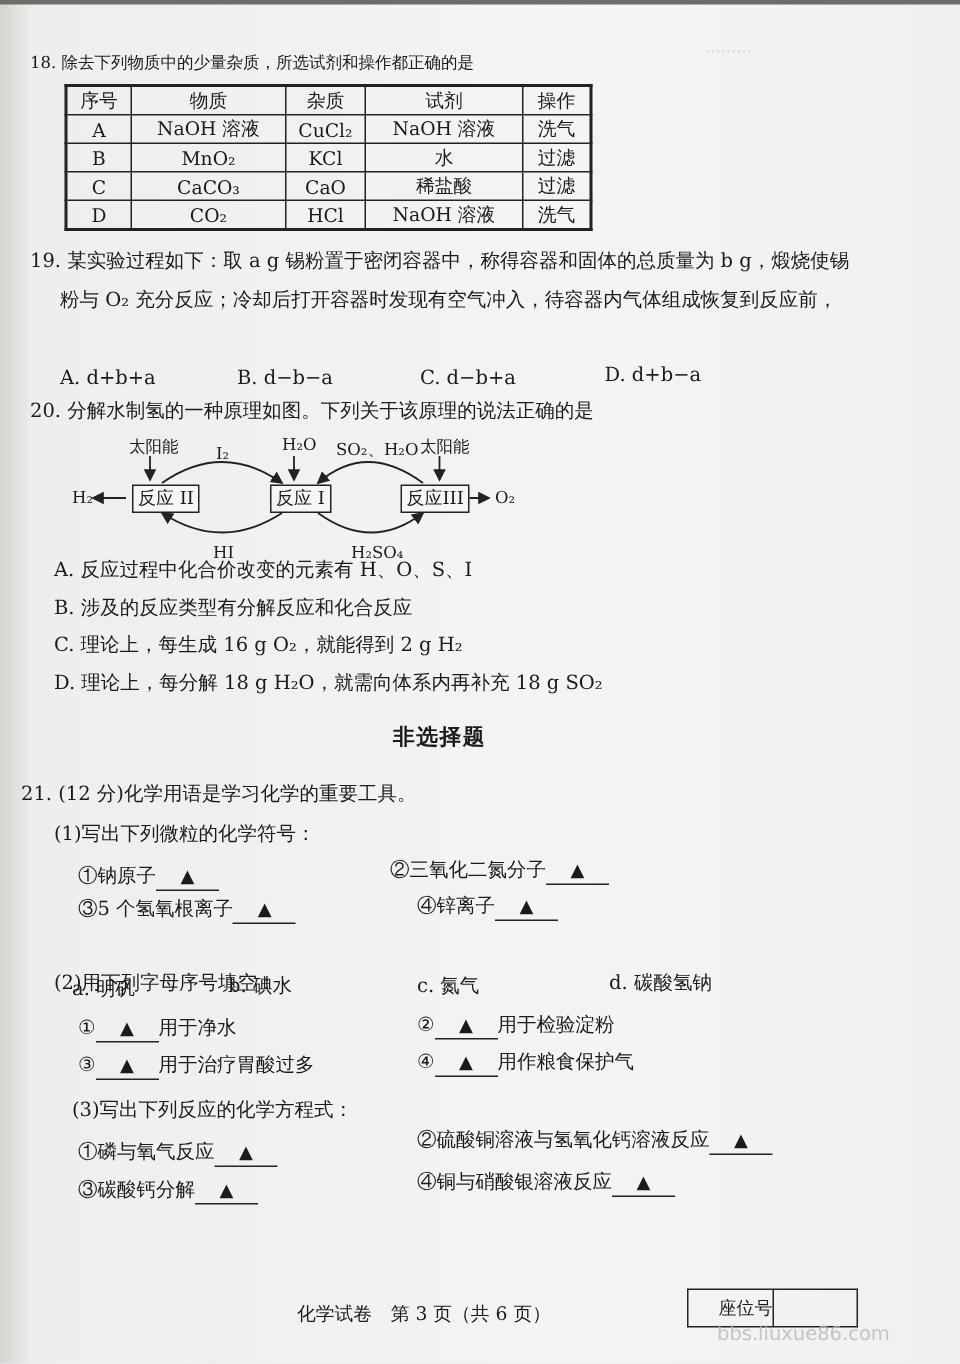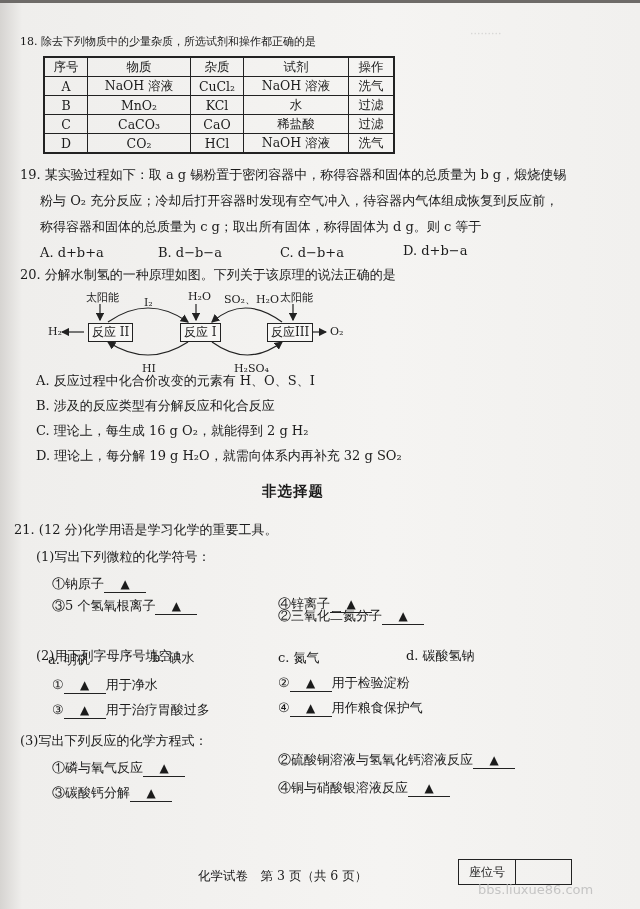--- a/index.html
+++ b/index.html
@@ -32,21 +32,21 @@
   .diagram { position: absolute; left: 20px; top: 280px; width: 380px; height: 100px; font-size: 11px; }
   .box { position: absolute; border: 1.5px solid #222; background: #f7f6f4; padding: 1px 3px; font-size: 12px; line-height: 15px; }
 
   .blank { display: inline-block; border-bottom: 1px solid #222; min-width: 42px; text-align: center; }
   .tri { font-size: 12px; }
   .section-title { font-weight: bold; font-size: 14.5px; letter-spacing: 1px; }
   .seat-box {
     position: absolute; left: 458px; top: 859px; width: 112px; height: 24px;
     border: 1.5px solid #222;
   }
-  .seat-label { position: absolute; left: 0; top: 0; width: 56px; height: 24px; border-right: 1.5px solid #222; font-size: 12px; line-height: 24px; text-align: center; }
+  .seat-label { position: absolute; left: 0; top: 0; width: 56px; height: 24px; border-right: 1.5px solid #222; font-size: 12px; line-height: 24px; text-align: right; }
   .watermark { position: absolute; left: 470px; top: 836px; font-family: "DejaVu Sans", sans-serif; font-size: 40px; font-weight: bold; color: rgba(190,190,190,0.55); letter-spacing: 2px; }
   .watermark-url { position: absolute; left: 478px; top: 882px; font-family: "DejaVu Sans", sans-serif; font-size: 13px; color: rgba(185,185,185,0.8); text-align: right; }
   .ghost { position: absolute; color: rgba(160,160,160,0.35); font-size: 11px; }
 </style>
 </head>
 <body>
 
 <div class="page">
   <div class="topbar"></div>
 
@@ -88,21 +88,20 @@
       <td>CO₂</td>
       <td>HCl</td>
       <td>NaOH 溶液</td>
       <td>洗气</td>
     </tr>
   </tbody>
     </table>
 
   <div class="abs t" style="left:20px;top:167px;">19. 某实验过程如下：取 a g 锡粉置于密闭容器中，称得容器和固体的总质量为 b g，煅烧使锡</div>
   <div class="abs t" style="left:40px;top:193px;">粉与 O₂ 充分反应；冷却后打开容器时发现有空气冲入，待容器内气体组成恢复到反应前，</div>
-  <div class="abs t" style="left:40px;top:219px;">称得容器和固体的总质量为 c g；取出所有固体，称得固体为 d g。则 c 等于</div>
   <div class="abs t" style="left:40px;top:245px;">A. d+b+a</div>
   <div class="abs t" style="left:158px;top:245px;">B. d−b−a</div>
   <div class="abs t" style="left:280px;top:245px;">C. d−b+a</div>
   <div class="abs t" style="left:403px;top:243px;">D. d+b−a</div>
 
   <div class="abs t" style="left:20px;top:267px;">20. 分解水制氢的一种原理如图。下列关于该原理的说法正确的是</div>
 
   <div class="diagram">
     <svg width="380" height="100" style="position:absolute;left:0;top:0">
       <defs>
@@ -137,31 +136,31 @@
     <div class="box" style="left:160px;top:43px;">反应 I</div>
     <div class="box" style="left:247px;top:43px;">反应III</div>
     <div class="abs" style="left:310px;top:45px;text-align:right;">O₂</div>
     <div class="abs" style="left:122px;top:82px;">HI</div>
     <div class="abs" style="left:214px;top:82px;">H₂SO₄</div>
   </div>
 
   <div class="abs t" style="left:36px;top:373px;">A. 反应过程中化合价改变的元素有 H、O、S、I</div>
   <div class="abs t" style="left:36px;top:398px;">B. 涉及的反应类型有分解反应和化合反应</div>
   <div class="abs t" style="left:36px;top:423px;">C. 理论上，每生成 16 g O₂，就能得到 2 g H₂</div>
-  <div class="abs t" style="left:36px;top:448px;">D. 理论上，每分解 19 g H₂O，就需向体系内再补充 32 g SO₂</div>
+  <div class="abs t" style="left:36px;top:448px;">D. 理论上，每分解 18 g H₂O，就需向体系内再补充 18 g SO₂</div>
 
   <div class="abs section-title" style="left:262px;top:482px;">非选择题</div>
 
   <div class="abs t" style="left:14px;top:522px;">21. (12 分)化学用语是学习化学的重要工具。</div>
   <div class="abs t" style="left:36px;top:549px;">(1)写出下列微粒的化学符号：</div>
 
   <div class="abs t" style="left:52px;top:576px;">
     <span>①钠原子</span><span class="blank"><span class="tri">▲</span></span>
   </div>
-  <div class="abs t" style="left:278px;top:572px;margin-top:36px;">
+  <div class="abs t" style="left:260px;top:572px;">
     <span>②三氧化二氮分子</span><span class="blank"><span class="tri">▲</span></span>
   </div>
   <div class="abs t" style="left:52px;top:598px;">
     <span>③5 个氢氧根离子</span><span class="blank"><span class="tri">▲</span></span>
   </div>
   <div class="abs t" style="left:278px;top:596px;">
     <span>④锌离子</span><span class="blank"><span class="tri">▲</span></span>
   </div>
 
   <div class="abs t" style="left:36px;top:624px;margin-top:24px;">(2)用下列字母序号填空：</div>
@@ -176,21 +175,21 @@
   <div class="abs t" style="left:278px;top:675px;">
     <span>②</span><span class="blank"><span class="tri">▲</span></span><span>用于检验淀粉</span>
   </div>
   <div class="abs t" style="left:52px;top:702px;">
     <span>③</span><span class="blank"><span class="tri">▲</span></span><span>用于治疗胃酸过多</span>
   </div>
   <div class="abs t" style="left:278px;top:700px;">
     <span>④</span><span class="blank"><span class="tri">▲</span></span><span>用作粮食保护气</span>
   </div>
 
-  <div class="abs t" style="left:20px;top:733px;">(3)写出下列反应的化学方程式：</div>
+  <div class="abs t" style="left:48px;top:733px;">(3)写出下列反应的化学方程式：</div>
   <div class="abs t" style="left:52px;top:760px;">
     <span>①磷与氧气反应</span><span class="blank"><span class="tri">▲</span></span>
   </div>
   <div class="abs t" style="left:278px;top:752px;">
     <span>②硫酸铜溶液与氢氧化钙溶液反应</span><span class="blank"><span class="tri">▲</span></span>
   </div>
   <div class="abs t" style="left:52px;top:785px;">
     <span>③碳酸钙分解</span><span class="blank"><span class="tri">▲</span></span>
   </div>
   <div class="abs t" style="left:278px;top:780px;">

